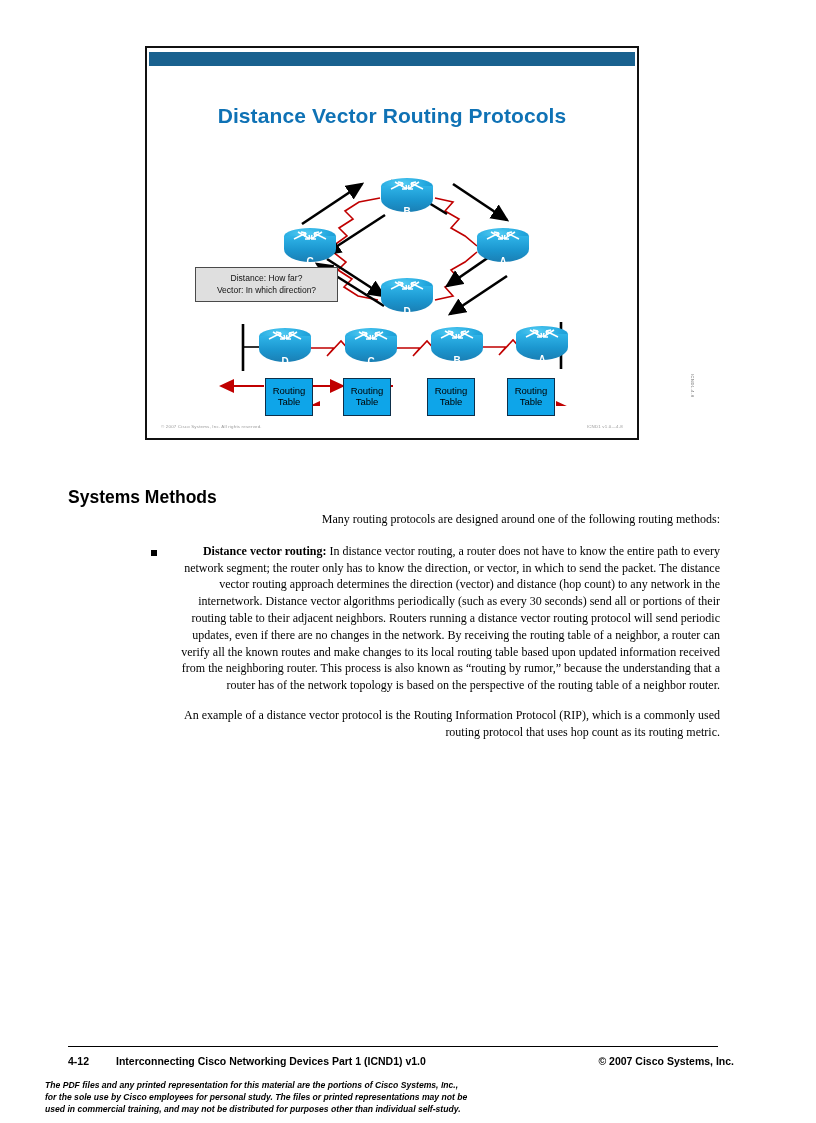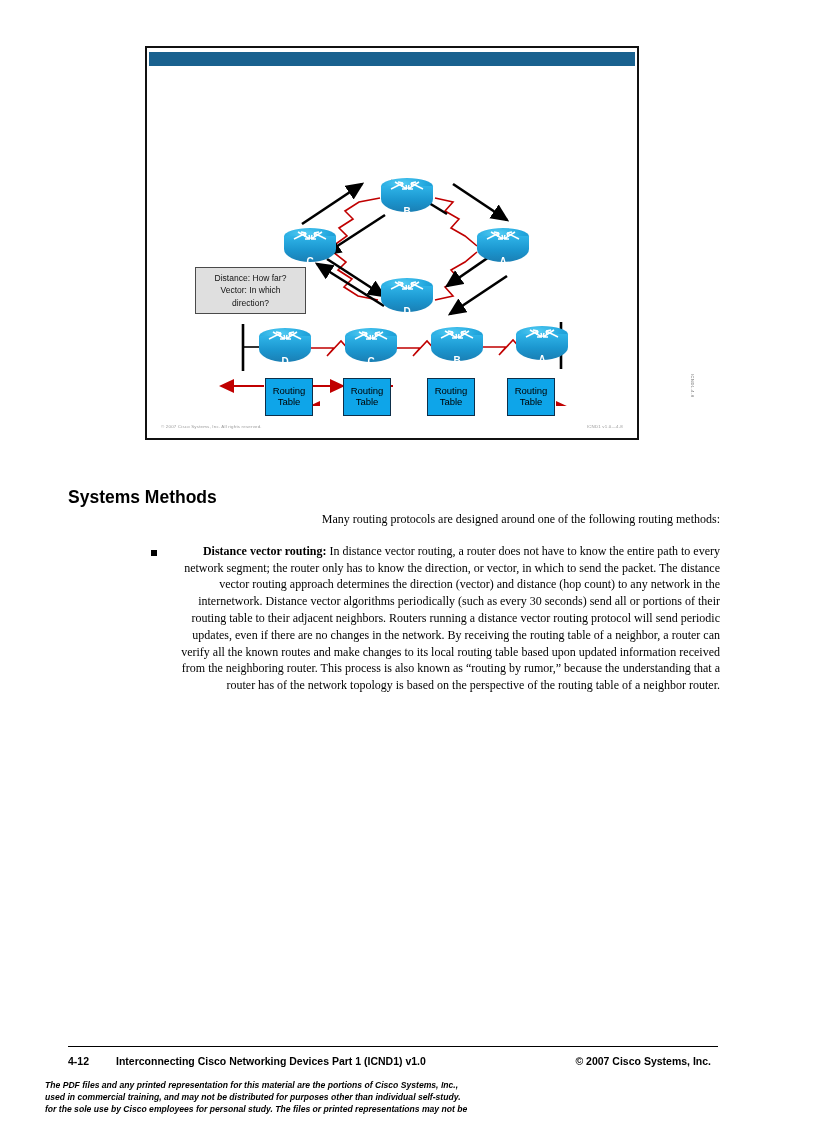--- a/index.html
+++ b/index.html
@@ -216,41 +216,42 @@
   .foot-line {
     position: absolute;
     top: 1055px;
     font-family: "Liberation Sans", sans-serif;
     font-size: 10.5px;
     color: #000;
     font-weight: bold;
   }
   .foot-page { left: 68px; }
   .foot-title { left: 116px; }
-  .foot-copy { right: 105px; }
+  .foot-copy { right: 82px; }
   .disclaimer {
     position: absolute;
     left: 45px;
     top: 1079px;
     width: 560px;
     font-family: "Liberation Sans", sans-serif;
     font-style: italic;
     font-weight: bold;
     font-size: 8.6px;
     line-height: 1.42;
     color: #000;
   }
 </style>
 </head>
 <body>
 
 <div class="slide-wrap">
 
   <div class="slide-topbar"></div>
 
+  <div class="slide-title">Distance Vector Routing Protocols</div>
 
   <div class="diagram">
 
     <svg width="490" height="270" viewBox="0 0 490 270" style="position:absolute;left:0;top:0;">
       <defs>
         <marker id="ablk" markerWidth="7" markerHeight="7" refX="6" refY="3.2" orient="auto">
           <path d="M0,0 L7,3.2 L0,6.4 z" fill="#000"></path>
         </marker>
         <marker id="ared" markerWidth="7" markerHeight="7" refX="6" refY="3.2" orient="auto">
           <path d="M0,0 L7,3.2 L0,6.4 z" fill="#c00000"></path>
@@ -351,21 +352,21 @@
         <g fill="#ffffff" stroke="#ffffff" stroke-width="1.5">
           <path d="M10,12 L22,6 M22,6 L17,5 M22,6 L21,10"></path>
           <path d="M42,12 L30,6 M30,6 L35,5 M30,6 L31,10"></path>
           <path d="M14,5 L26,12 M26,12 L21,12 M26,12 L25,8"></path>
           <path d="M38,5 L27,12 M27,12 L32,12 M27,12 L28,8"></path>
         </g>
       </svg>
       <div class="lbl">D</div>
     </div>
 
-    <div class="callout" style="left:48px;top:131px;width:111px;">
+    <div class="callout" style="left:48px;top:131px;width:143px;">
       <div>Distance: How far?</div>
       <div>Vector: In which direction?</div>
     </div>
 
     <div class="router" style="left:112px;top:192px;">
       <div class="top"></div>
       <div class="body"></div>
       <svg class="arrows" viewBox="0 0 52 19">
         <g fill="#ffffff" stroke="#ffffff" stroke-width="1.5">
           <path d="M10,12 L22,6 M22,6 L17,5 M22,6 L21,10"></path>
@@ -447,24 +448,27 @@
 <h2 class="section-head">Systems Methods</h2>
 
 <div class="body-col">
   <p class="para">Many routing protocols are designed around one of the following routing methods:</p>
 
   <div class="bullet-row">
     <span class="bullet-mark"></span>
     <p class="para"><span class="lead">Distance vector routing:</span><span> In distance vector routing, a router does not have to know the entire path to every network segment; the router only has to know the direction, or vector, in which to send the packet. The distance vector routing approach determines the direction (vector) and distance (hop count) to any network in the internetwork. Distance vector algorithms periodically (such as every 30 seconds) send all or portions of their routing table to their adjacent neighbors. Routers running a distance vector routing protocol will send periodic updates, even if there are no changes in the network. By receiving the routing table of a neighbor, a router can verify all the known routes and make changes to its local routing table based upon updated information received from the neighboring router. This process is also known as “routing by rumor,” because the understanding that a router has of the network topology is based on the perspective of the routing table of a neighbor router.</span></p>
   </div>
 
+  <div class="bullet-row">
+    <p class="para">An example of a distance vector protocol is the Routing Information Protocol (RIP), which is a commonly used routing protocol that uses hop count as its routing metric.</p>
+  </div>
 </div>
 
 <div class="foot-rule"></div>
 <div class="foot-line foot-page">4-12</div>
 <div class="foot-line foot-title">Interconnecting Cisco Networking Devices Part 1 (ICND1) v1.0</div>
 <div class="foot-line foot-copy">© 2007 Cisco Systems, Inc.</div>
 
 <div class="disclaimer">
   <div>The PDF files and any printed representation for this material are the portions of Cisco Systems, Inc.,</div>
+  <div>for the sole use by Cisco employees for personal study. The files or printed representations may not be</div>
   <div>used in commercial training, and may not be distributed for purposes other than individual self-study.</div>
-  <div>for the sole use by Cisco employees for personal study. The files or printed representations may not be</div>
 </div>
 
 </body></html>

